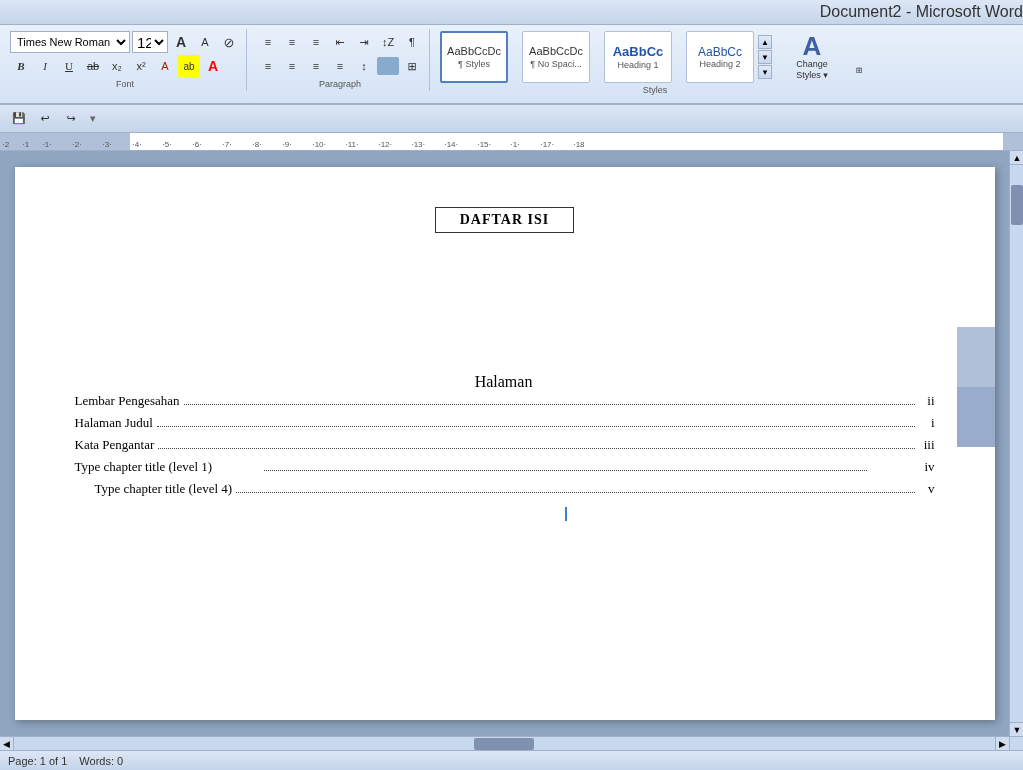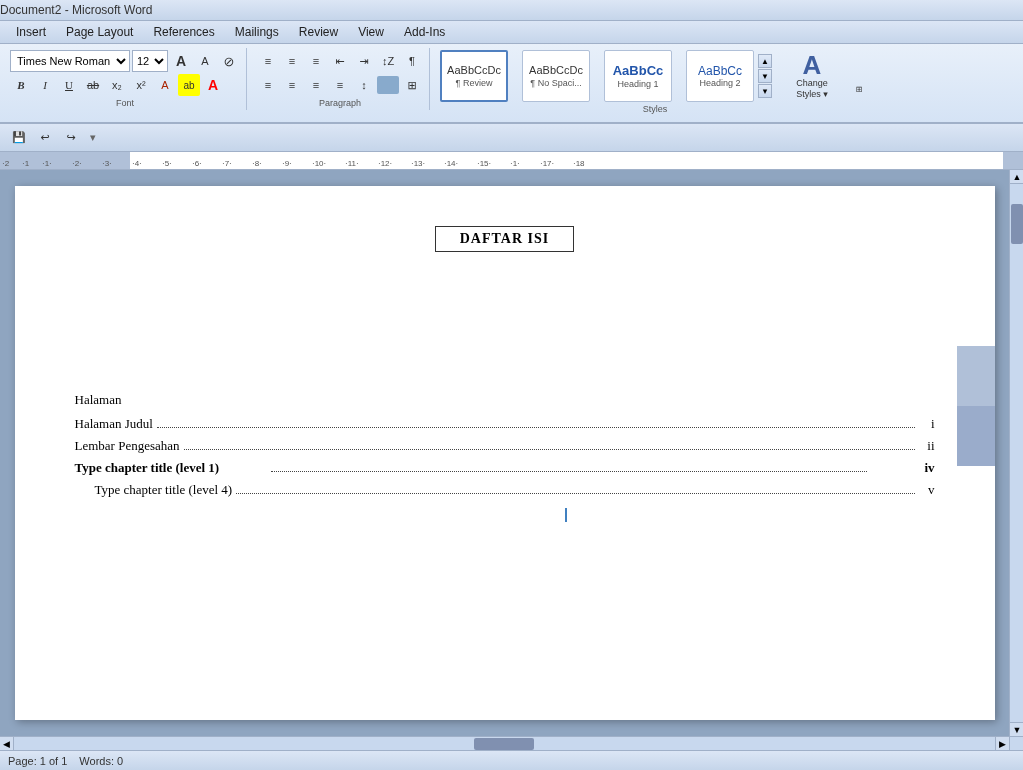--- a/index.html
+++ b/index.html
@@ -1,22 +1,22 @@
 <!DOCTYPE html>
 <html><head>
   <meta charset="utf-8">
   <style>
     * { margin: 0; padding: 0; box-sizing: border-box; }
     body { font-family: 'Times New Roman', Times, serif; background: #c0cfe0; width: 1023px; height: 770px; overflow: hidden; }
 
     
     .title-bar {
       background: linear-gradient(to bottom, #dce6f5, #c5d5ea);
-      text-align: left;
-      font-size: 12px;
+      text-align: right;
+      font-size: 16px;
       color: #333;
       padding: 3px 0;
       font-family: Arial, sans-serif;
       border-bottom: 1px solid #a0b0c8;
     }
 
     
     .menu-bar {
       background: linear-gradient(to bottom, #dce6f5, #c5d5ea);
       display: flex;
@@ -62,21 +62,21 @@
       font-size: 11px;
       height: 22px;
       padding: 0 2px;
       font-family: Arial, sans-serif;
       min-width: 120px;
     }
 
     .font-size-select {
       background: white;
       border: 1px solid #a0b0c8;
-      font-size: 11px;
+      font-size: 15px;
       height: 22px;
       width: 36px;
       font-family: Arial, sans-serif;
     }
 
     .style-item {
       display: flex;
       flex-direction: column;
       align-items: center;
       justify-content: center;
@@ -190,24 +190,24 @@
       display: inline-block;
       padding: 4px 24px;
     }
 
     .toc-title-container {
       text-align: center;
       margin-bottom: 16px;
     }
 
     .halaman-label {
-      text-align: left;
+      text-align: center;
       font-family: 'Times New Roman', Times, serif;
-      font-size: 13px;
-      margin-bottom: 8px;
+      font-size: 16px;
+      margin-bottom: 2px;
       padding-right: 2px;
     }
 
     .toc-entry {
       display: flex;
       align-items: baseline;
       margin-bottom: 6px;
       font-family: 'Times New Roman', Times, serif;
       font-size: 13px;
     }
@@ -217,21 +217,21 @@
     .toc-page {
       white-space: nowrap;
       text-align: right;
       min-width: 16px;
     }
 
     .toc-entry-l1 { padding-left: 0; }
     .toc-entry-l2 { padding-left: 20px; }
     .toc-entry-l3 { padding-left: 40px; }
 
-    .toc-bold { font-weight: bold; gap: 48px; }
+    .toc-bold { font-weight: normal; gap: 48px; }
 
     
     .main-layout {
       display: flex;
       flex-direction: column;
       height: 770px;
     }
 
     .scroll-bar-v {
       position: absolute;
@@ -367,29 +367,20 @@
   </style>
 </head>
 <body>
 
 <div class="main-layout">
 
   <div class="title-bar">
     <span>Document2 - Microsoft Word</span>
   </div>
 
-  <div class="menu-bar">
-    <div class="menu-item">Insert</div>
-    <div class="menu-item">Page Layout</div>
-    <div class="menu-item">References</div>
-    <div class="menu-item">Mailings</div>
-    <div class="menu-item">Review</div>
-    <div class="menu-item">View</div>
-    <div class="menu-item">Add-Ins</div>
-  </div>
 
   <div class="ribbon">
     <div class="ribbon-row-combined" style="padding:2px 0;">
 
       <div class="ribbon-group">
         <div class="ribbon-group-tools-rows">
           <div class="ribbon-tools-row">
             <select class="font-select">
               <option>Times New Roman</option>
             </select>
@@ -439,21 +430,21 @@
         <div class="ribbon-group-label">Paragraph</div>
       </div>
 
       <div class="ribbon-group" style="border-right:none;">
         <div style="display:flex; align-items:center; gap:2px;">
 
           <div style="display:flex; gap:14px;">
 
             <div class="style-item active" style="width:68px; height:52px;">
               <div class="style-preview" style="font-size:11px; color:#333;">AaBbCcDc</div>
-              <div class="style-label">¶ Review</div>
+              <div class="style-label">¶ Styles</div>
             </div>
 
             <div class="style-item" style="width:68px; height:52px;">
               <div class="style-preview" style="font-size:11px; color:#333;">AaBbCcDc</div>
               <div class="style-label">¶ No Spaci...</div>
             </div>
 
             <div class="style-item" style="width:68px; height:52px;">
               <div class="style-preview" style="font-size:13px; color:#2255aa; font-weight:bold;">AaBbCc</div>
               <div class="style-label">Heading 1</div>
@@ -531,31 +522,36 @@
 
         <div class="toc-title-container" style="margin-bottom:80px;">
           <span class="toc-title">DAFTAR ISI</span>
         </div>
 
         <div class="halaman-label">Halaman</div>
 
         <div>
 
           <div class="toc-entry toc-entry-l1">
+            <span class="toc-entry-text">Lembar Pengesahan</span>
+            <span class="dot-line"></span>
+            <span class="toc-page">ii</span>
+          </div>
+
+          <div class="toc-entry toc-entry-l1">
             <span class="toc-entry-text">Halaman Judul</span>
             <span class="dot-line"></span>
             <span class="toc-page">i</span>
           </div>
 
           <div class="toc-entry toc-entry-l1">
-            <span class="toc-entry-text">Lembar Pengesahan</span>
+            <span class="toc-entry-text">Kata Pengantar</span>
             <span class="dot-line"></span>
-            <span class="toc-page">ii</span>
-          </div>
-
+            <span class="toc-page">iii</span>
+          </div>
 
           <div class="toc-entry toc-entry-l1 toc-bold">
             <span class="toc-entry-text toc-bold">Type chapter title (level 1)</span>
             <span class="dot-line"></span>
             <span class="toc-page toc-bold">iv</span>
           </div>
 
           <div class="toc-entry toc-entry-l2">
             <span class="toc-entry-text">Type chapter title (level 4)</span>
             <span class="dot-line"></span>

